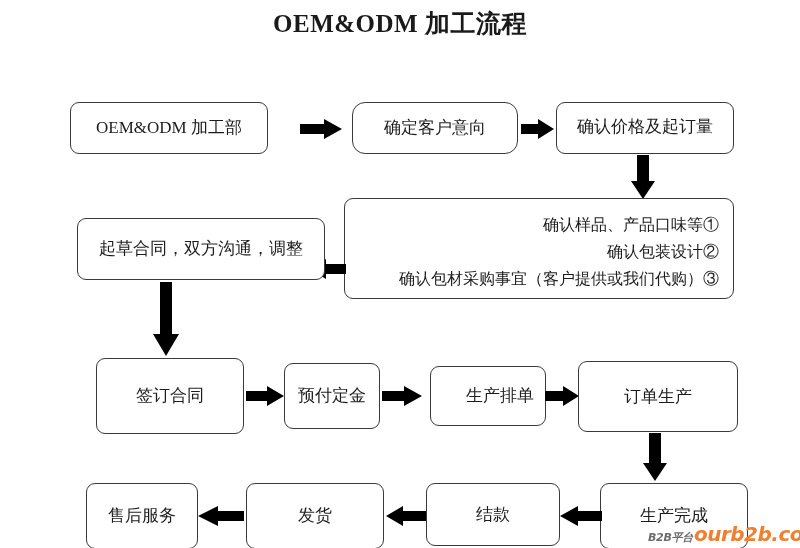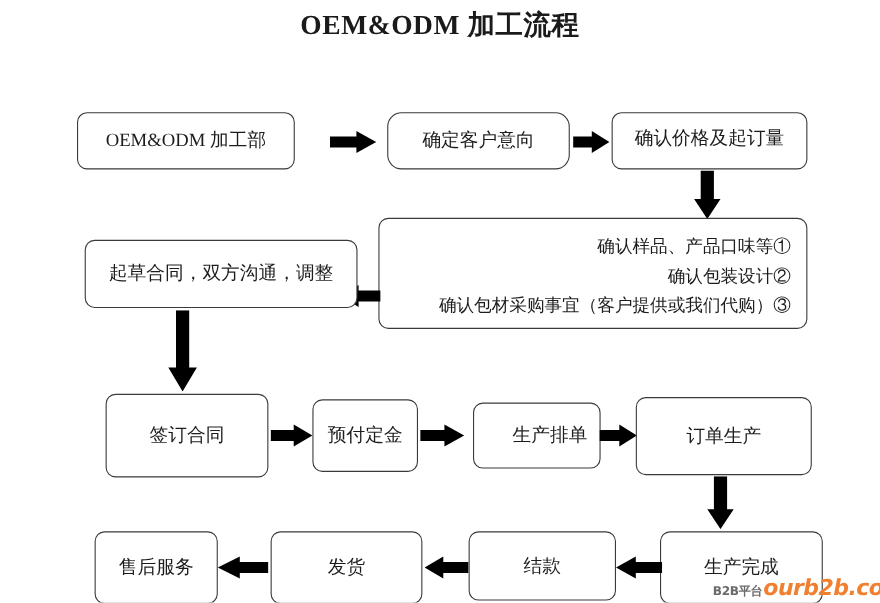--- a/index.html
+++ b/index.html
@@ -67,20 +67,21 @@
     position: absolute;
     display: flex;
     align-items: baseline;
     font-family: "DejaVu Sans", sans-serif;
     white-space: nowrap;
     pointer-events: none;
   }
   .wm-b2b {
     font-size: 11px;
     font-weight: bold;
+    font-style: italic;
     color: #6b6b6b;
     letter-spacing: -0.3px;
   }
   .wm-site {
     font-size: 20px;
     font-weight: bold;
     font-style: italic;
     color: #f08030;
     letter-spacing: -0.5px;
     margin-left: 1px;

